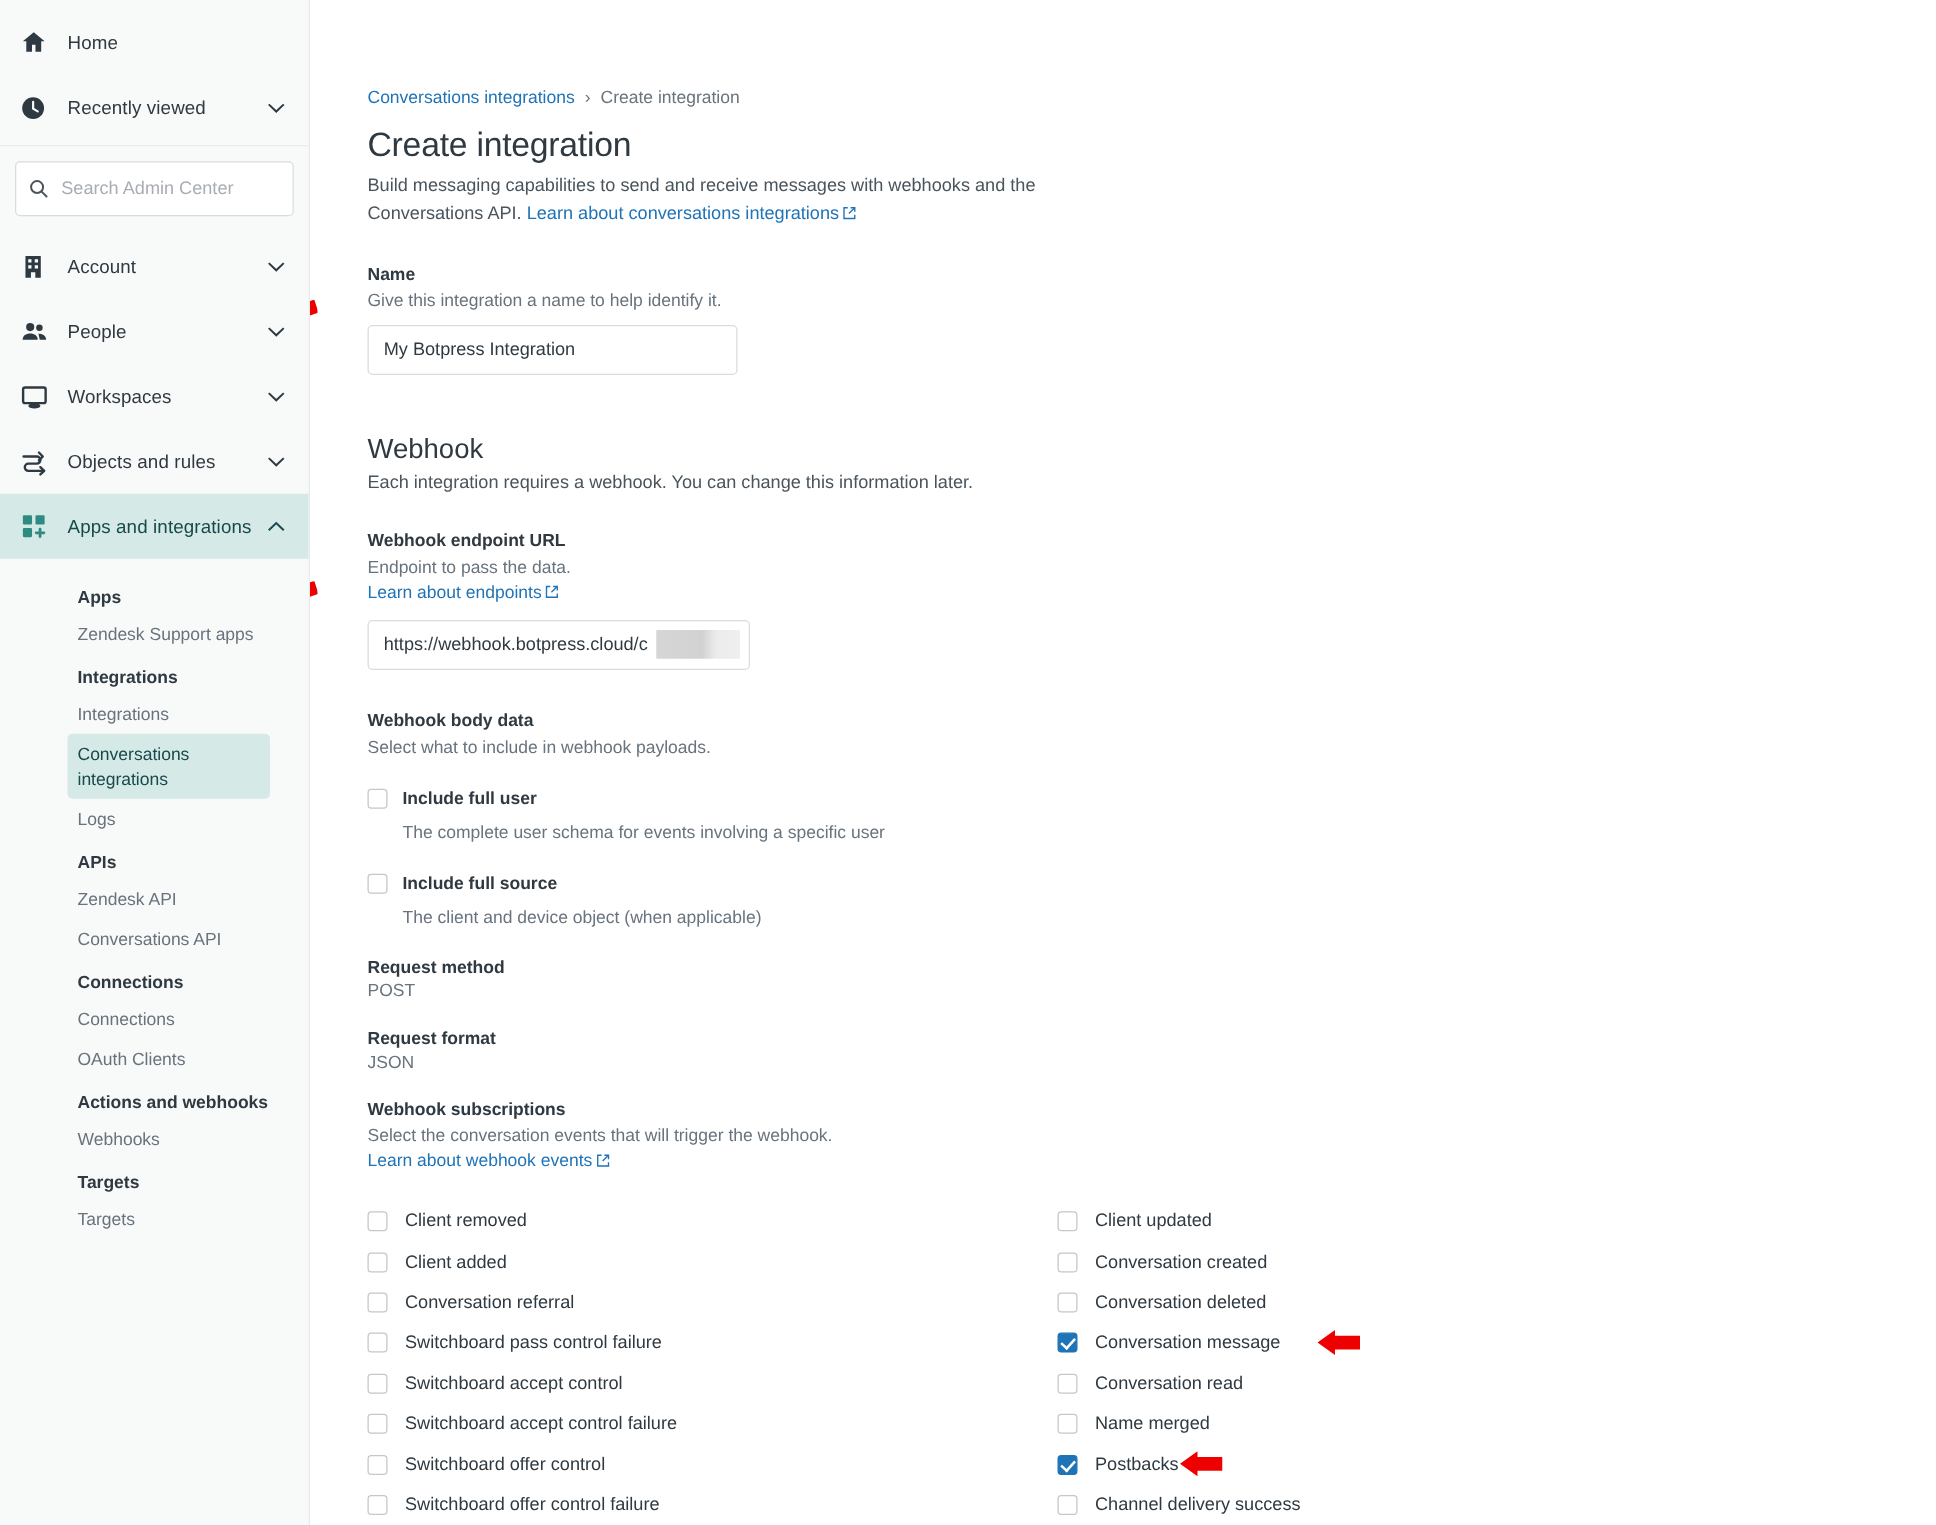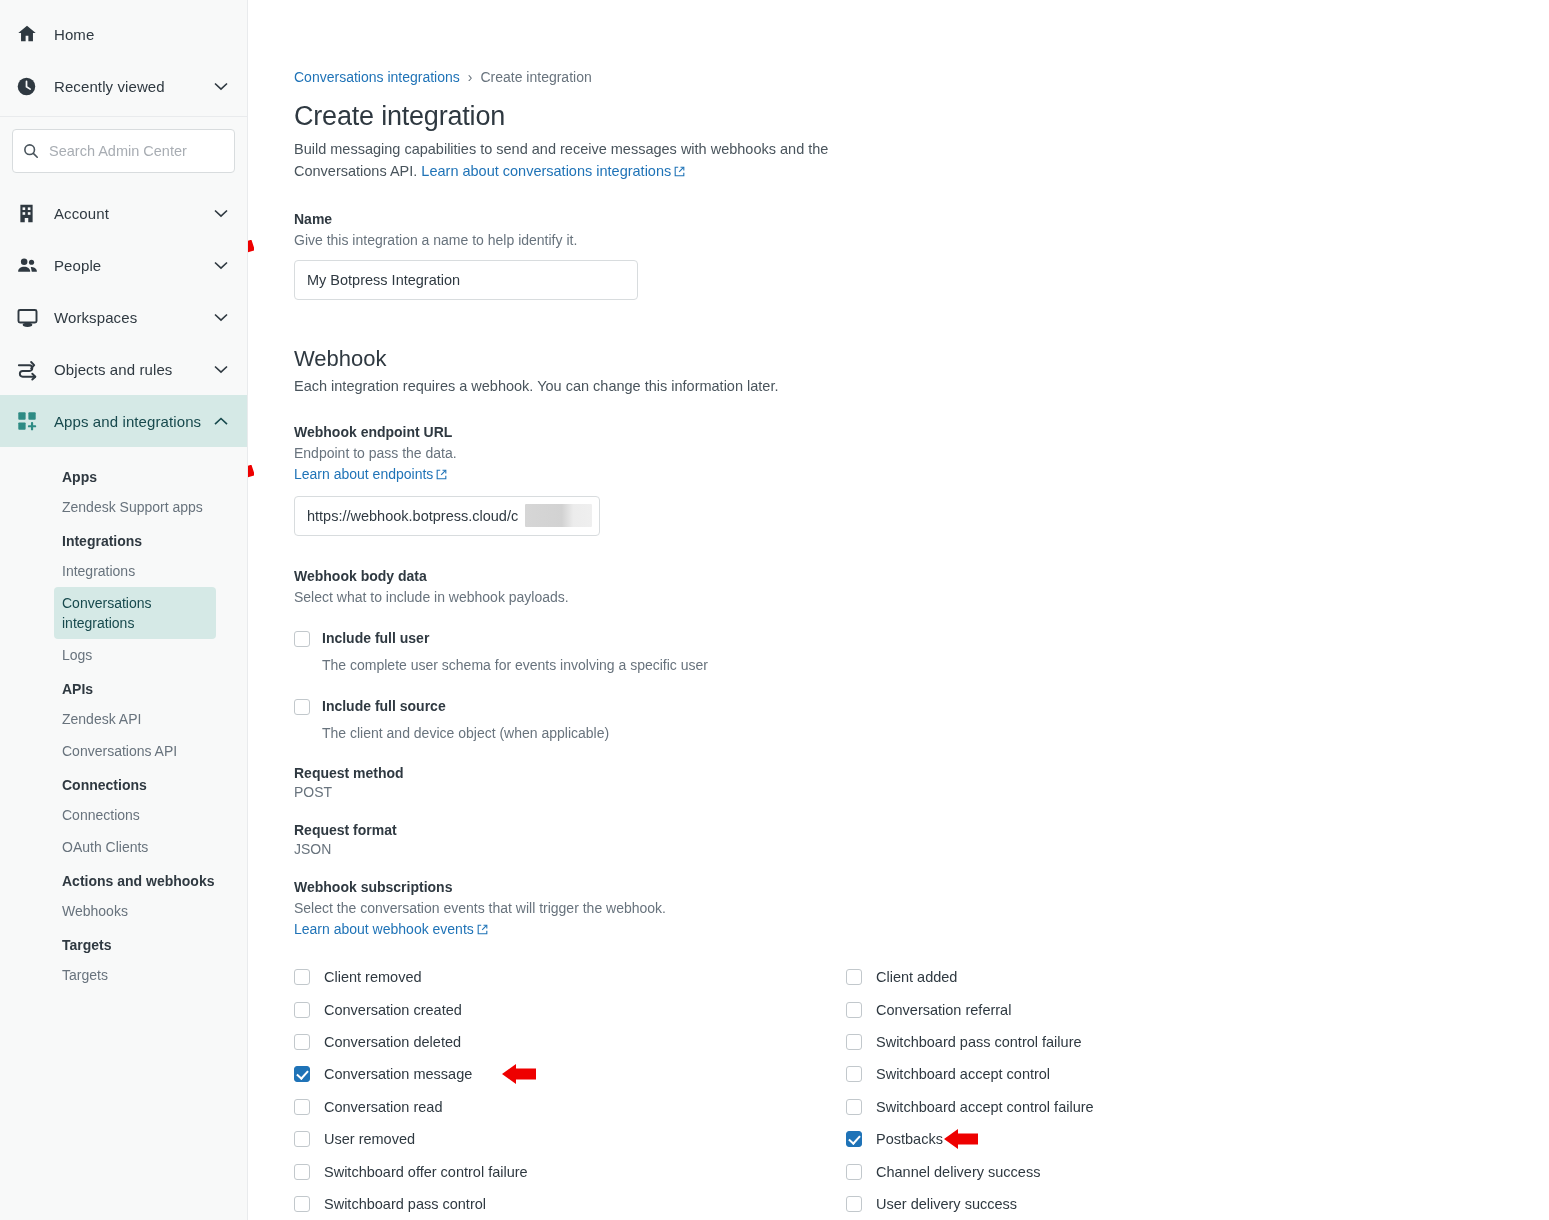--- a/index.html
+++ b/index.html
@@ -113,21 +113,21 @@
     max-width: 545px;
     margin-bottom: 28px;
   }
   a.link { color: #1f73b7; text-decoration: none; cursor: pointer; }
   .ext { display: inline-block; vertical-align: -1px; margin-left: 3px; }
 
   .field-label { font-size: 14px; font-weight: bold; color: #2f3941; margin-bottom: 3px; }
   .field-help { font-size: 14px; color: #68737d; margin-bottom: 10px; line-height: 20px; }
 
   input.text-input {
-    width: 344px;
+    width: 296px;
     height: 40px;
     border: 1px solid #d8dcde;
     border-radius: 4px;
     padding: 0 12px;
     font-size: 14.5px;
     font-family: "Liberation Sans", sans-serif;
     color: #2f3941;
     background: #fff;
     outline: none;
   }
@@ -432,20 +432,24 @@
             <path d="M10.4 1.6 5.6 6.4"></path>
           </svg></span>
     </div>
 
     <div class="subs-grid">
 
       <div class="sub-cb">
         <span class="cbox"></span>
         <span>Client removed</span>
       </div>
+      <div class="sub-cb">
+        <span class="cbox"></span>
+        <span>Client updated</span>
+      </div>
 
       <div class="sub-cb">
         <span class="cbox"></span>
         <span>Client added</span>
       </div>
       <div class="sub-cb">
         <span class="cbox"></span>
         <span>Conversation created</span>
       </div>
 
@@ -480,23 +484,27 @@
         <span class="cbox"></span>
         <span>Conversation read</span>
       </div>
 
       <div class="sub-cb">
         <span class="cbox"></span>
         <span>Switchboard accept control failure</span>
       </div>
       <div class="sub-cb">
         <span class="cbox"></span>
-        <span>User removed</span>
-      </div>
-
+        <span>Name merged</span>
+      </div>
+
+      <div class="sub-cb">
+        <span class="cbox"></span>
+        <span>Switchboard offer control</span>
+      </div>
       <div class="sub-cb" style="position:relative;">
         <span class="cbox checked"></span>
         <span>Postbacks</span>
         <span class="annot" style="left:98px; top:6px;">
           <svg width="34" height="20" viewBox="0 0 34 20">
               <path d="M34 4.5 H14 V0 L0 10 L14 20 V15.5 H34 Z" fill="#ee0000"></path>
             </svg>
         </span>
       </div>
 

